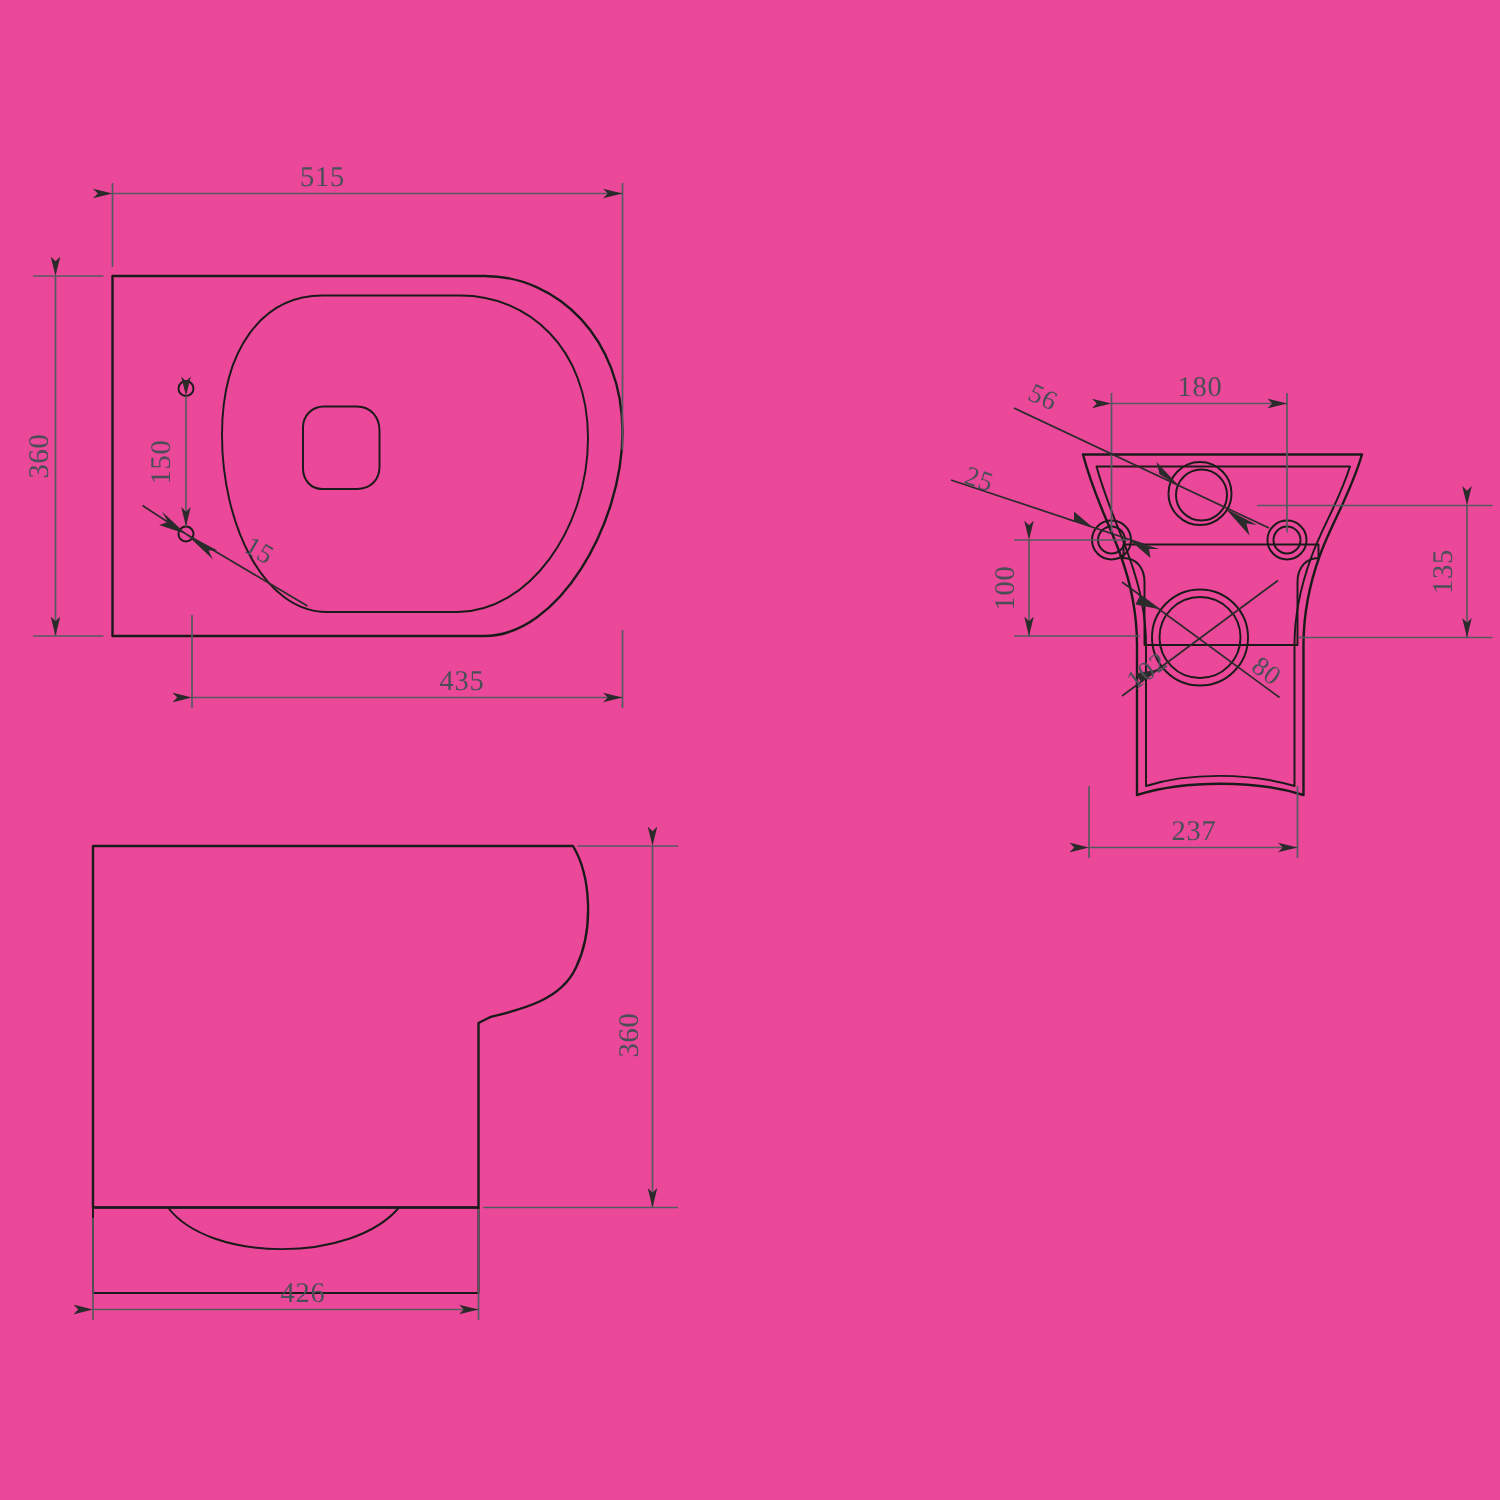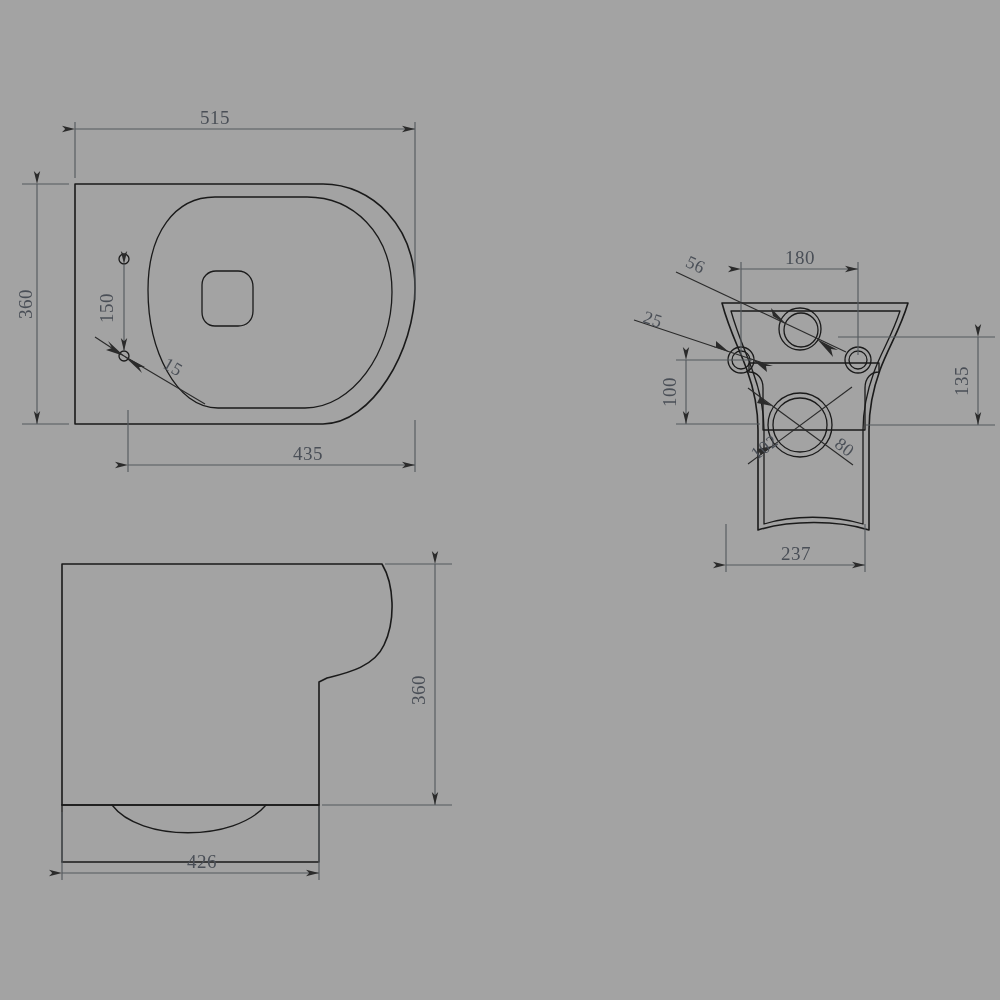--- a/index.html
+++ b/index.html
@@ -11,21 +11,21 @@
   body {
     width: 1000px;
     height: 1000px;
     font-family: "Liberation Serif", "DejaVu Serif", serif;
     overflow: hidden;
   }
   #drawing-root {
     position: relative;
     width: 1000px;
     height: 1000px;
-    background: #a3a3a3;
+    background: #ec4899;
   }
   svg.sheet {
     display: block;
     width: 1000px;
     height: 1000px;
   }
   .obj {
     fill: none;
     stroke: #1a1a1a;
     stroke-width: 1.6;

